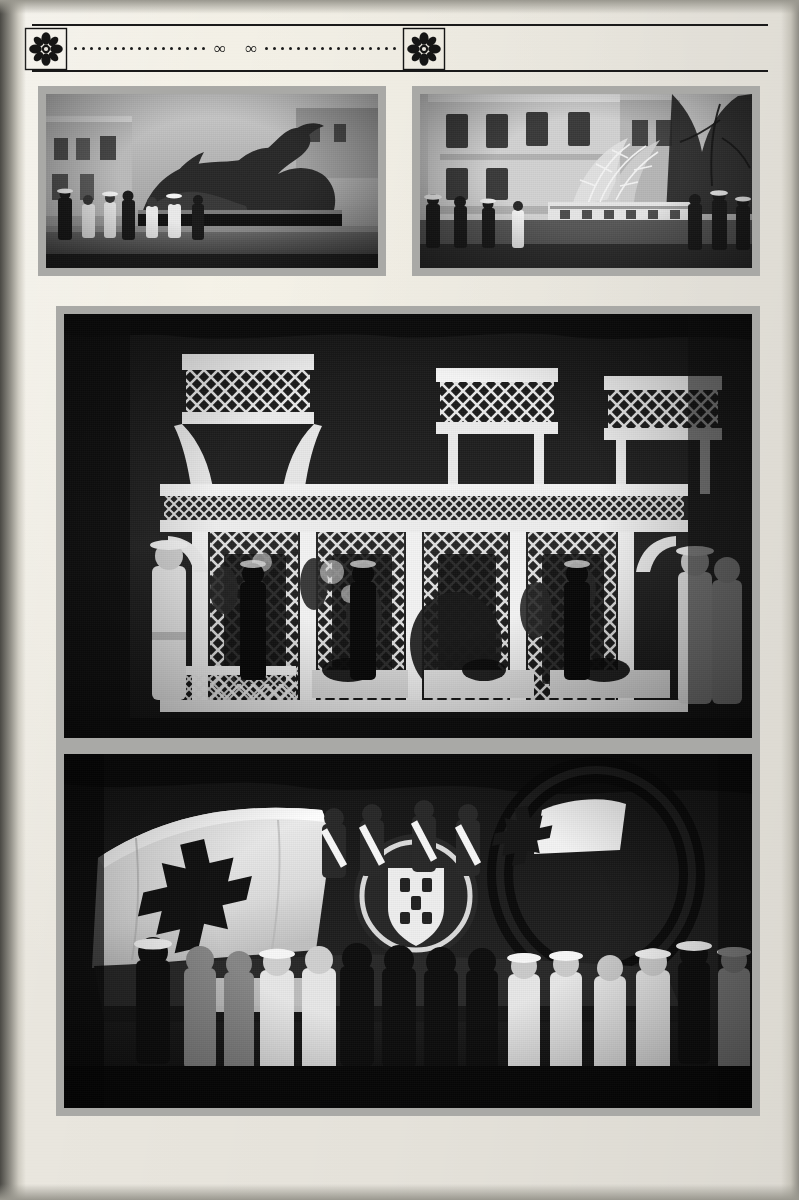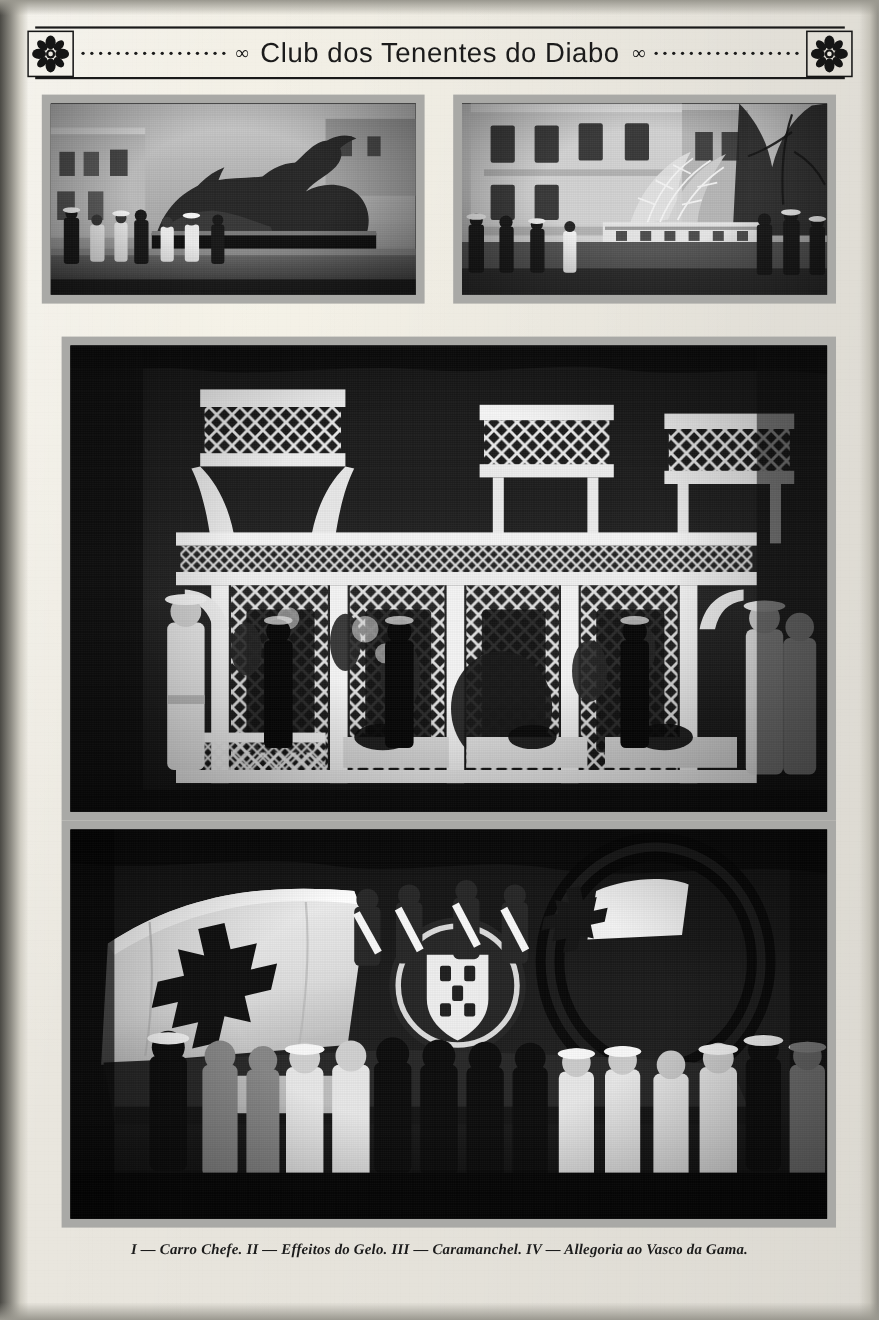--- a/index.html
+++ b/index.html
@@ -225,21 +225,20 @@
       <span class="dot"></span>
       <span class="dot"></span>
       <span class="dot"></span>
       <span class="dot"></span>
       <span class="dot"></span>
       <span class="dot"></span>
       <span class="dot"></span>
       <span class="infinity">∞</span>
     </div>
 
-    <div class="title">Club dos Tenentes do Diabo</div>
 
     <div class="dots">
       <span class="infinity">∞</span>
       <span class="dot"></span>
       <span class="dot"></span>
       <span class="dot"></span>
       <span class="dot"></span>
       <span class="dot"></span>
       <span class="dot"></span>
       <span class="dot"></span>
@@ -762,19 +761,18 @@
 
           <rect x="0" y="0" width="40" height="354" fill="#0c0c0e" opacity=".7"></rect>
           <rect x="654" y="0" width="34" height="354" fill="#0c0c0e" opacity=".5"></rect>
         </svg>
       </div>
       <div class="ph-noise"></div>
       <div class="vig"></div>
     </div>
   </div>
 
-  <div class="caption">I — Carro Chefe.  II — Effeitos do Gelo.  III — Caramanchel.  IV — Allegoria ao Vasco da Gama.</div>
 
   <div class="gutter-left"></div>
   <div class="gutter-right"></div>
   <div class="edge-top"></div>
   <div class="edge-bottom"></div>
 </div>
 
 </body></html>

